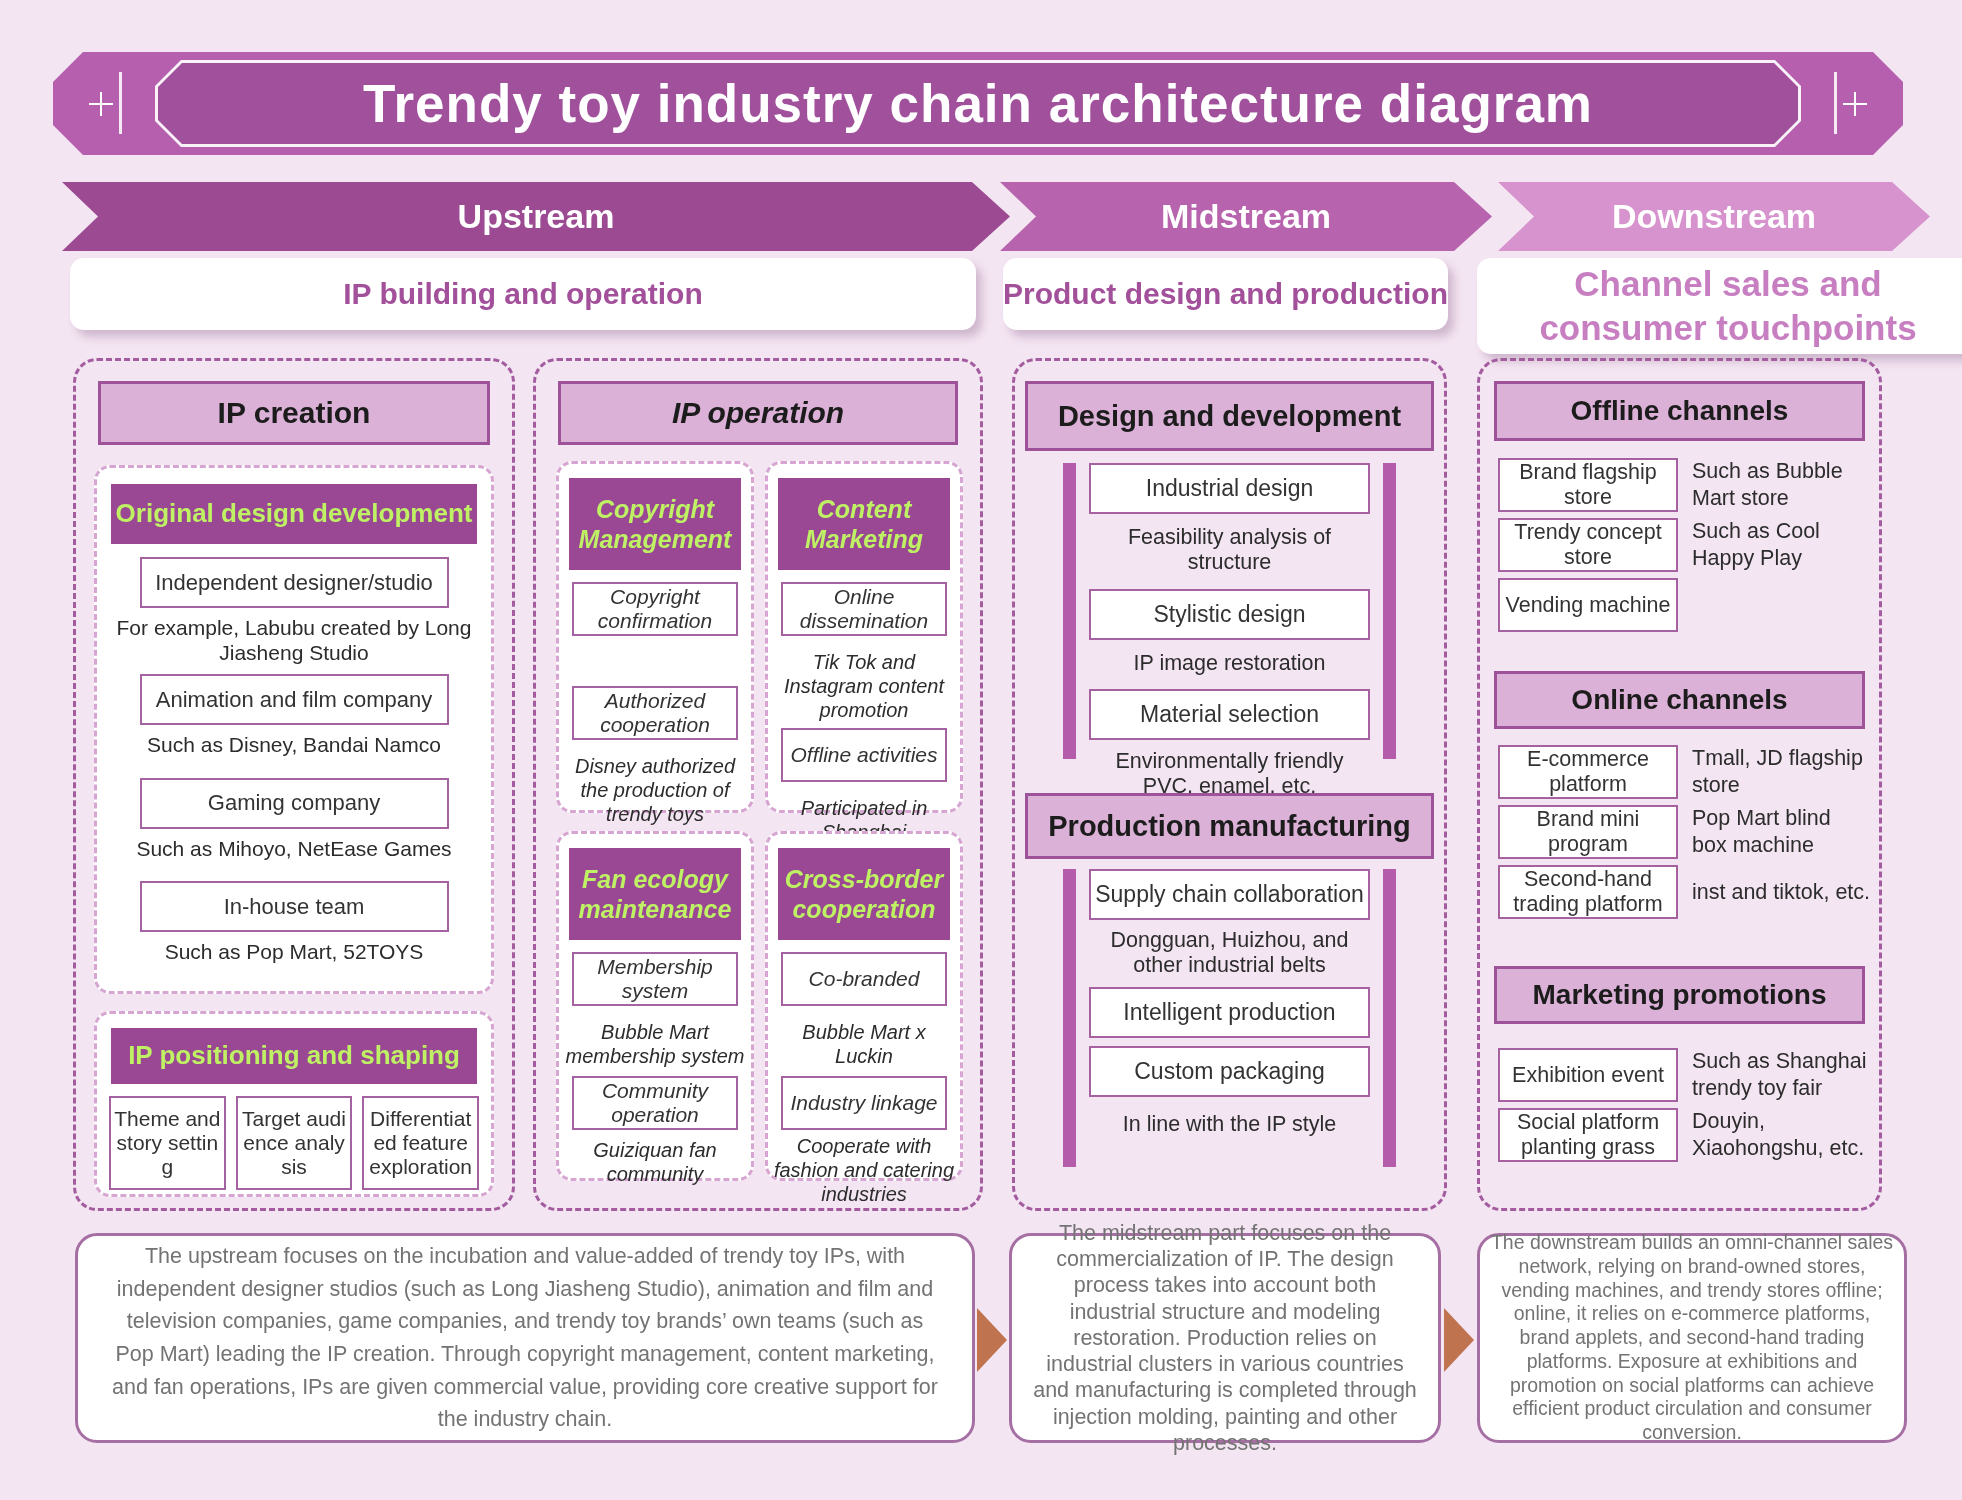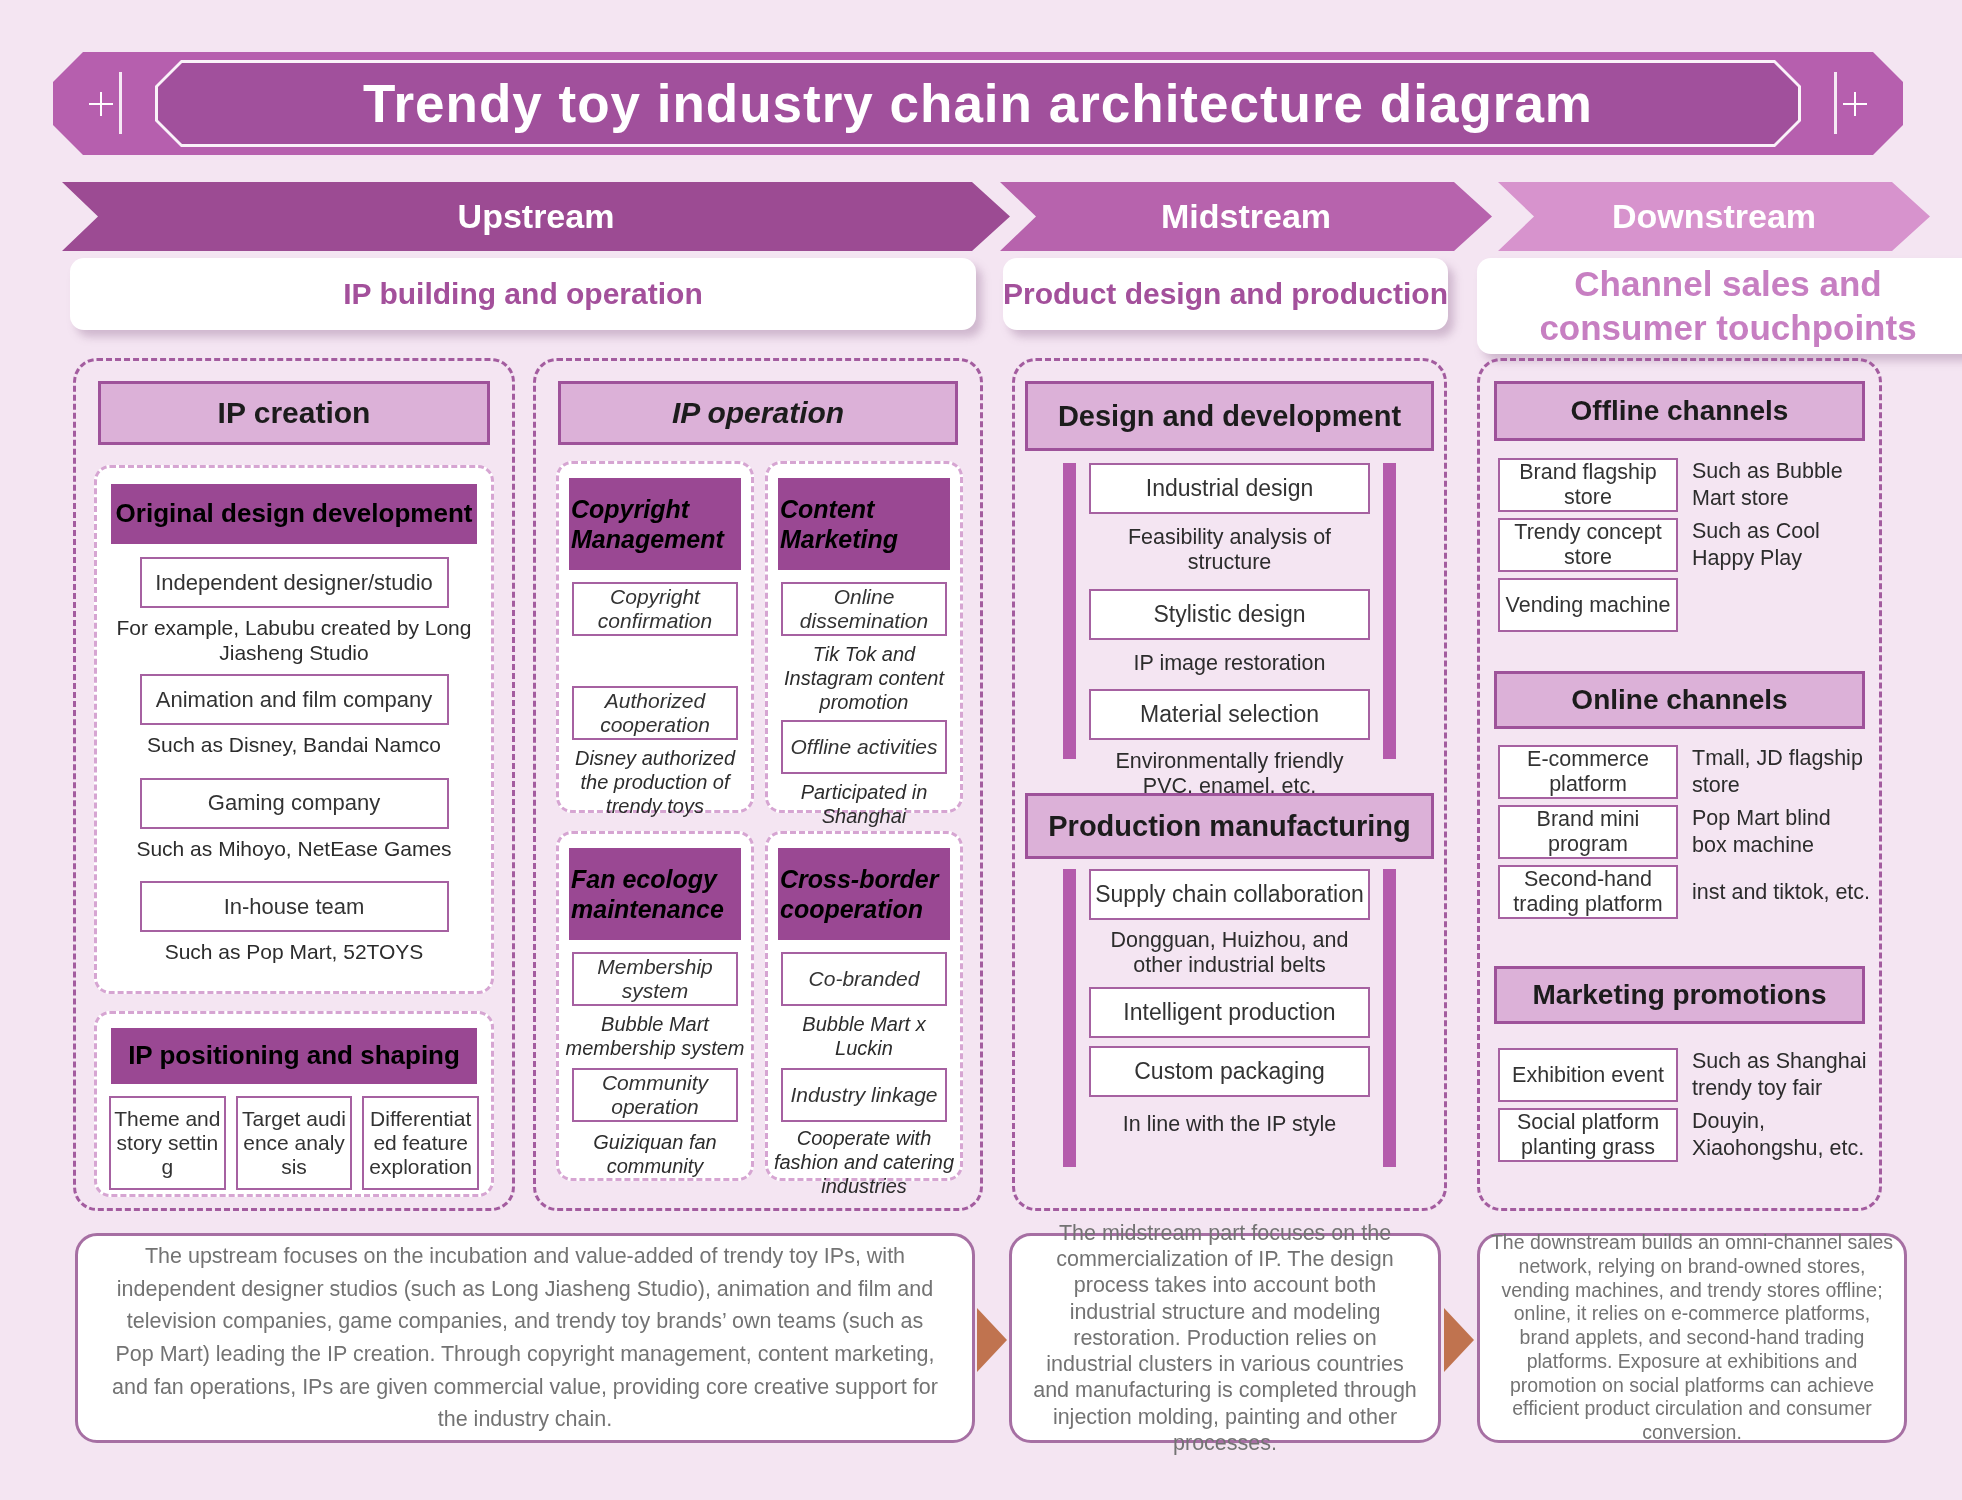--- a/index.html
+++ b/index.html
@@ -27,32 +27,32 @@
 
   
   .scard{position:absolute;top:258px;height:72px;background:#fff;border-radius:14px;
           box-shadow:6px 7px 9px rgba(140,100,140,.35);display:flex;align-items:center;justify-content:center;
           font-weight:bold;font-size:30px;color:#a3509b;text-align:center;line-height:1.25;}
 
   
   .col{position:absolute;top:358px;height:847px;border:3px dashed #a35c9f;border-radius:24px;}
   .hdr-light{position:absolute;background:#dcb1d8;border:3px solid #9e529a;color:#1c1c1c;font-weight:bold;
           display:flex;align-items:center;justify-content:center;text-align:center;}
-  .hdr-dark{background:#9a4893;color:#000000;font-weight:bold;display:flex;align-items:center;justify-content:center;
-          line-height:1.2;}
+  .hdr-dark{background:#9a4893;color:#bef264;font-weight:bold;display:flex;align-items:center;justify-content:center;
+          text-align:center;line-height:1.2;}
   .wbox{background:#fff;border:2px solid #a661a1;color:#333;display:flex;align-items:center;justify-content:center;
           text-align:center;line-height:1.15;}
   .cap{color:#2c2c2c;text-align:center;line-height:1.2;}
   .subwhite{position:absolute;background:#fff;border:3px dashed #d6a5d2;border-radius:16px;
           display:flex;flex-direction:column;align-items:center;}
   .group{position:absolute;background:#fff;border:3px dashed #d6a5d2;border-radius:16px;
           display:flex;flex-direction:column;align-items:center;}
   .group .hdr-dark{margin-top:14px;width:calc(100% - 24px);min-height:88px;font-size:25px;padding:2px 2px;}
   .gbox{width:calc(100% - 30px);min-height:50px;font-size:21px;margin-top:12px;}
-  .gcap{font-size:20px;line-height:1.2;margin-top:6px;padding:0 4px;}
+  .gcap{font-size:20px;line-height:1.2;margin-top:14px;padding:0 4px;}
 
   
   .abox{width:305px;min-height:47px;font-size:22px;}
   .acap{font-size:21px;margin-top:7px;padding:0 8px;}
   .cellrow{display:flex;gap:10px;margin:12px 12px 0;align-self:stretch;}
   .cell{flex:1;height:86px;font-size:21px;overflow:hidden;word-break:break-all;padding:2px;}
 
   
   .vbar{position:absolute;width:13px;background:#b45bac;}
   .mstack{position:absolute;display:flex;flex-direction:column;align-items:center;}

